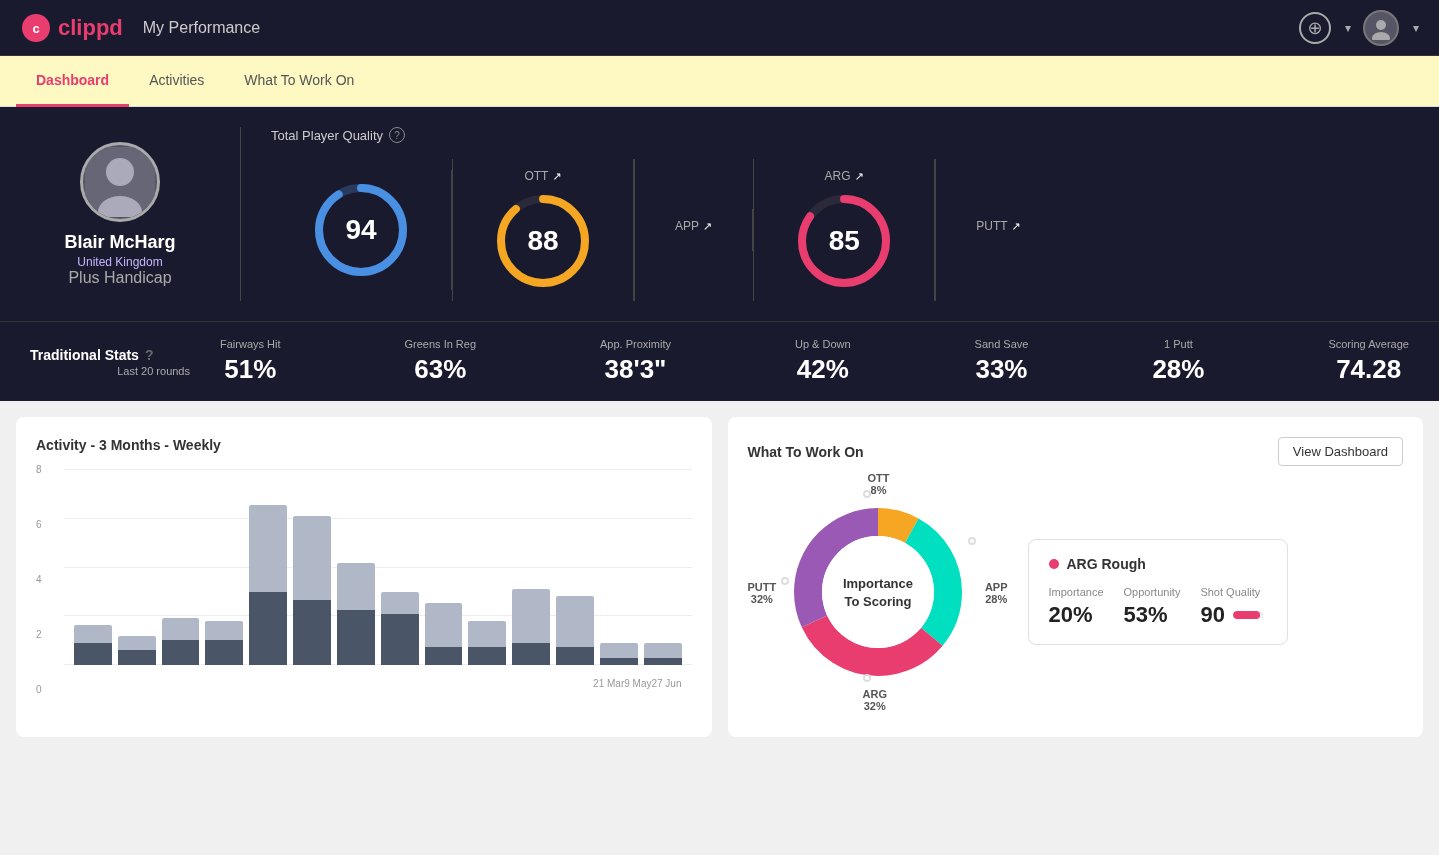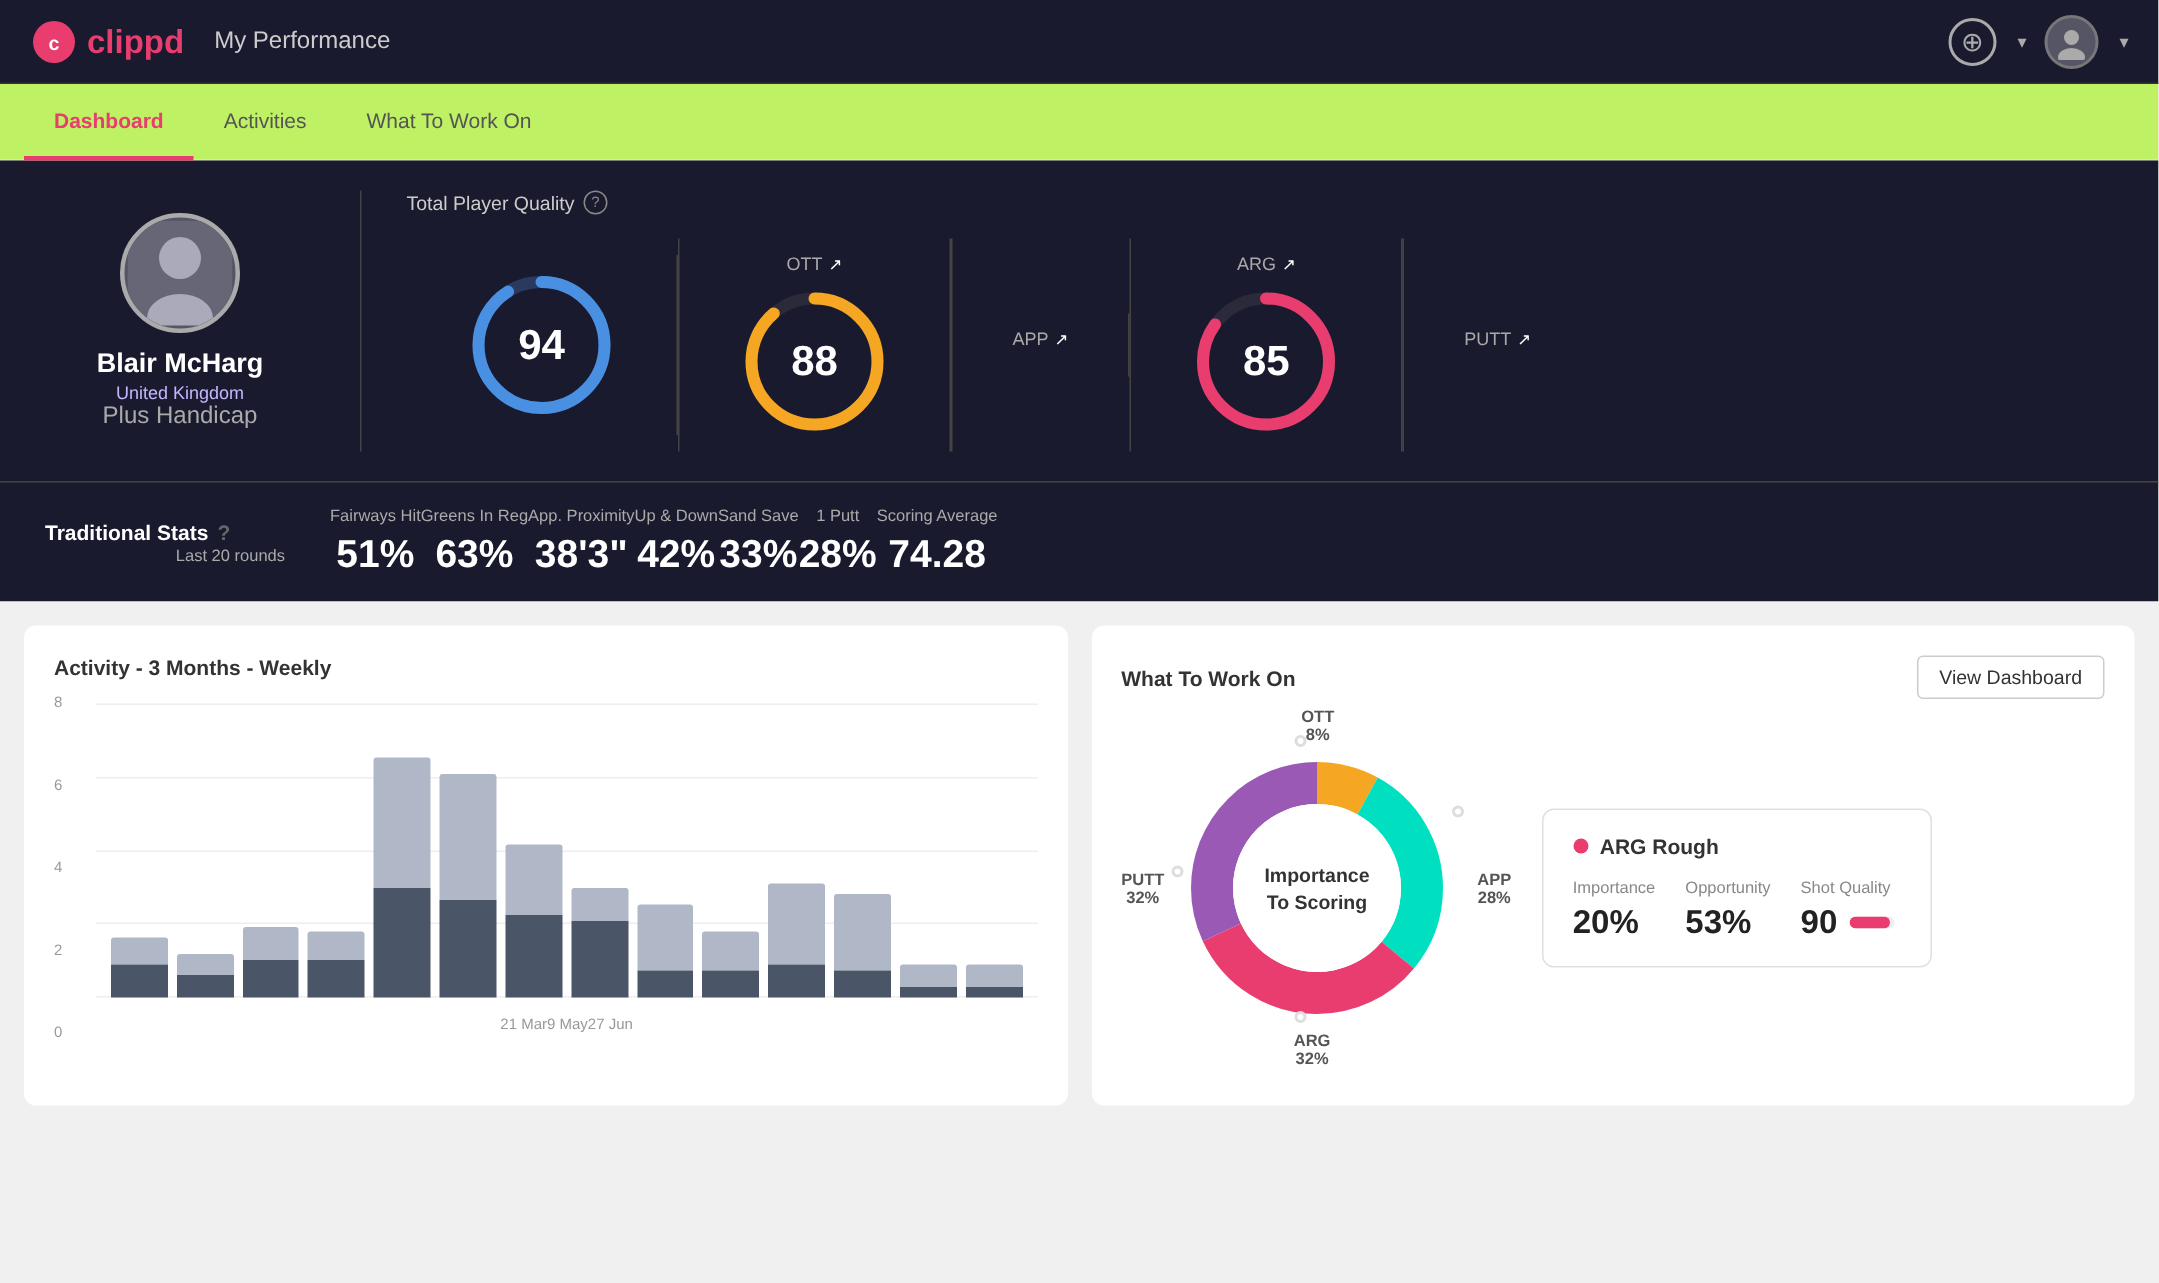--- a/index.html
+++ b/index.html
@@ -28,21 +28,21 @@
     .avatar-btn {
       width: 36px; height: 36px; border-radius: 50%; background: #556;
       display: flex; align-items: center; justify-content: center;
       overflow: hidden; cursor: pointer;
       border: 2px solid #777;
     }
     .chevron { color: #aaa; font-size: 12px; margin-left: 2px; }
 
     
     .tabs {
-      background: #bef264;
+      background: #fef9c3;
       display: flex;
       align-items: center;
       border-bottom: 1px solid #ddd;
       padding: 0 16px;
     }
     .tab {
       padding: 16px 20px;
       font-size: 14px;
       color: #555;
       cursor: pointer;
@@ -119,20 +119,21 @@
       display: flex;
       align-items: center;
       gap: 30px;
     }
     .trad-label { min-width: 160px; }
     .trad-label .label-main { font-size: 14px; font-weight: 600; color: #fff; display: flex; align-items: center; gap: 6px; }
     .trad-label .label-sub { font-size: 11px; color: #aaa; margin-top: 2px; text-align: right; }
     .stats-grid {
       display: flex;
       flex: 1;
+      justify-content: space-between;
     }
     .stat-item { text-align: center; }
     .stat-label { font-size: 11px; color: #aaa; margin-bottom: 4px; }
     .stat-value { font-size: 26px; font-weight: 600; color: #fff; }
 
     
     .lower {
       display: flex;
       gap: 16px;
       padding: 16px;
@@ -170,21 +171,21 @@
     .y-label { position: absolute; left: 0; font-size: 10px; color: #999; transform: translateY(-50%); }
     .bars-container {
       position: absolute; left: 28px; right: 0; top: 0; bottom: 24px;
       display: flex; align-items: flex-end; gap: 6px; padding: 0 10px;
     }
     .bar-group { display: flex; flex-direction: column; align-items: center; flex: 1; gap: 0; justify-content: flex-end; height: 100%; }
     .bar-off { background: #b0b8c8; border-radius: 2px 2px 0 0; width: 100%; }
     .bar-on { background: #4a5568; border-radius: 0; width: 100%; }
     .x-labels {
       position: absolute; bottom: 0; left: 28px; right: 0;
-      display: flex; justify-content: center; padding: 0 10px;
+      display: flex; justify-content: flex-end; padding: 0 10px;
     }
     .x-label { font-size: 10px; color: #999; }
 
     
     .wtwo-card {
       flex: 1;
       background: #fff;
       border-radius: 8px;
       padding: 20px;
       min-height: 320px;

